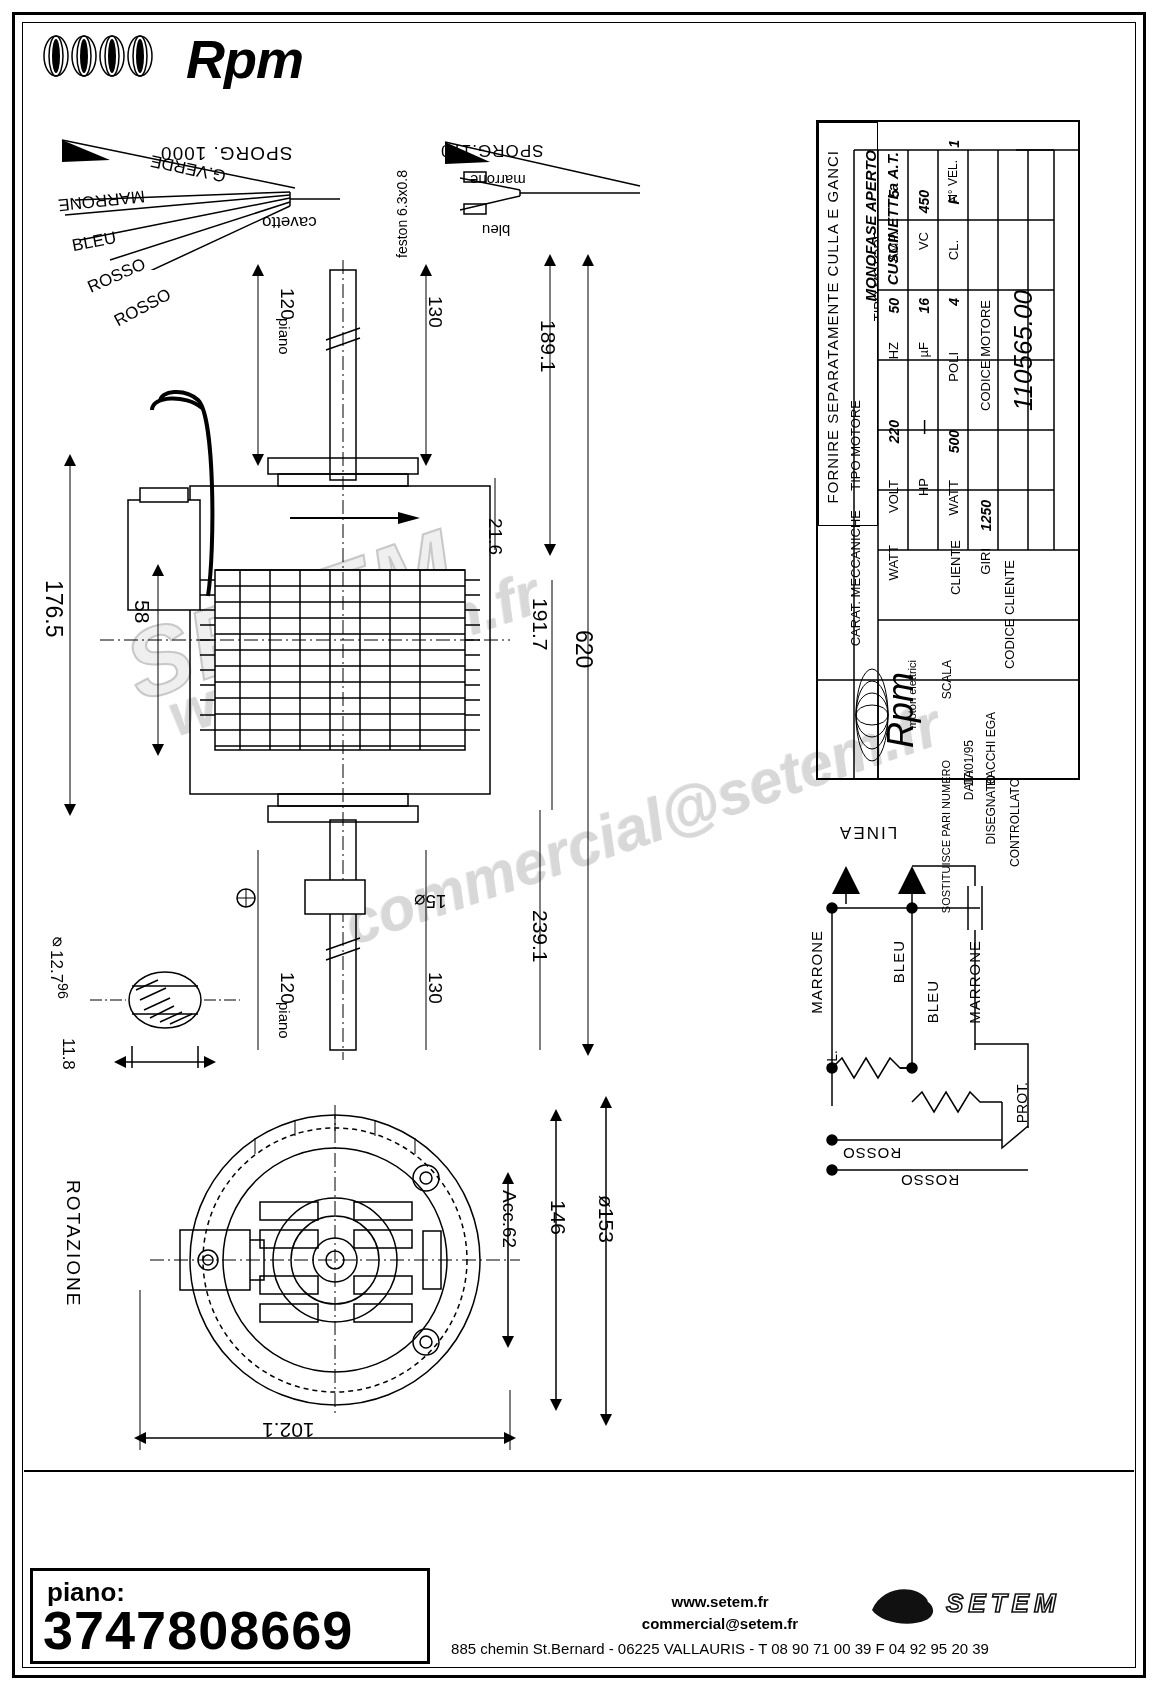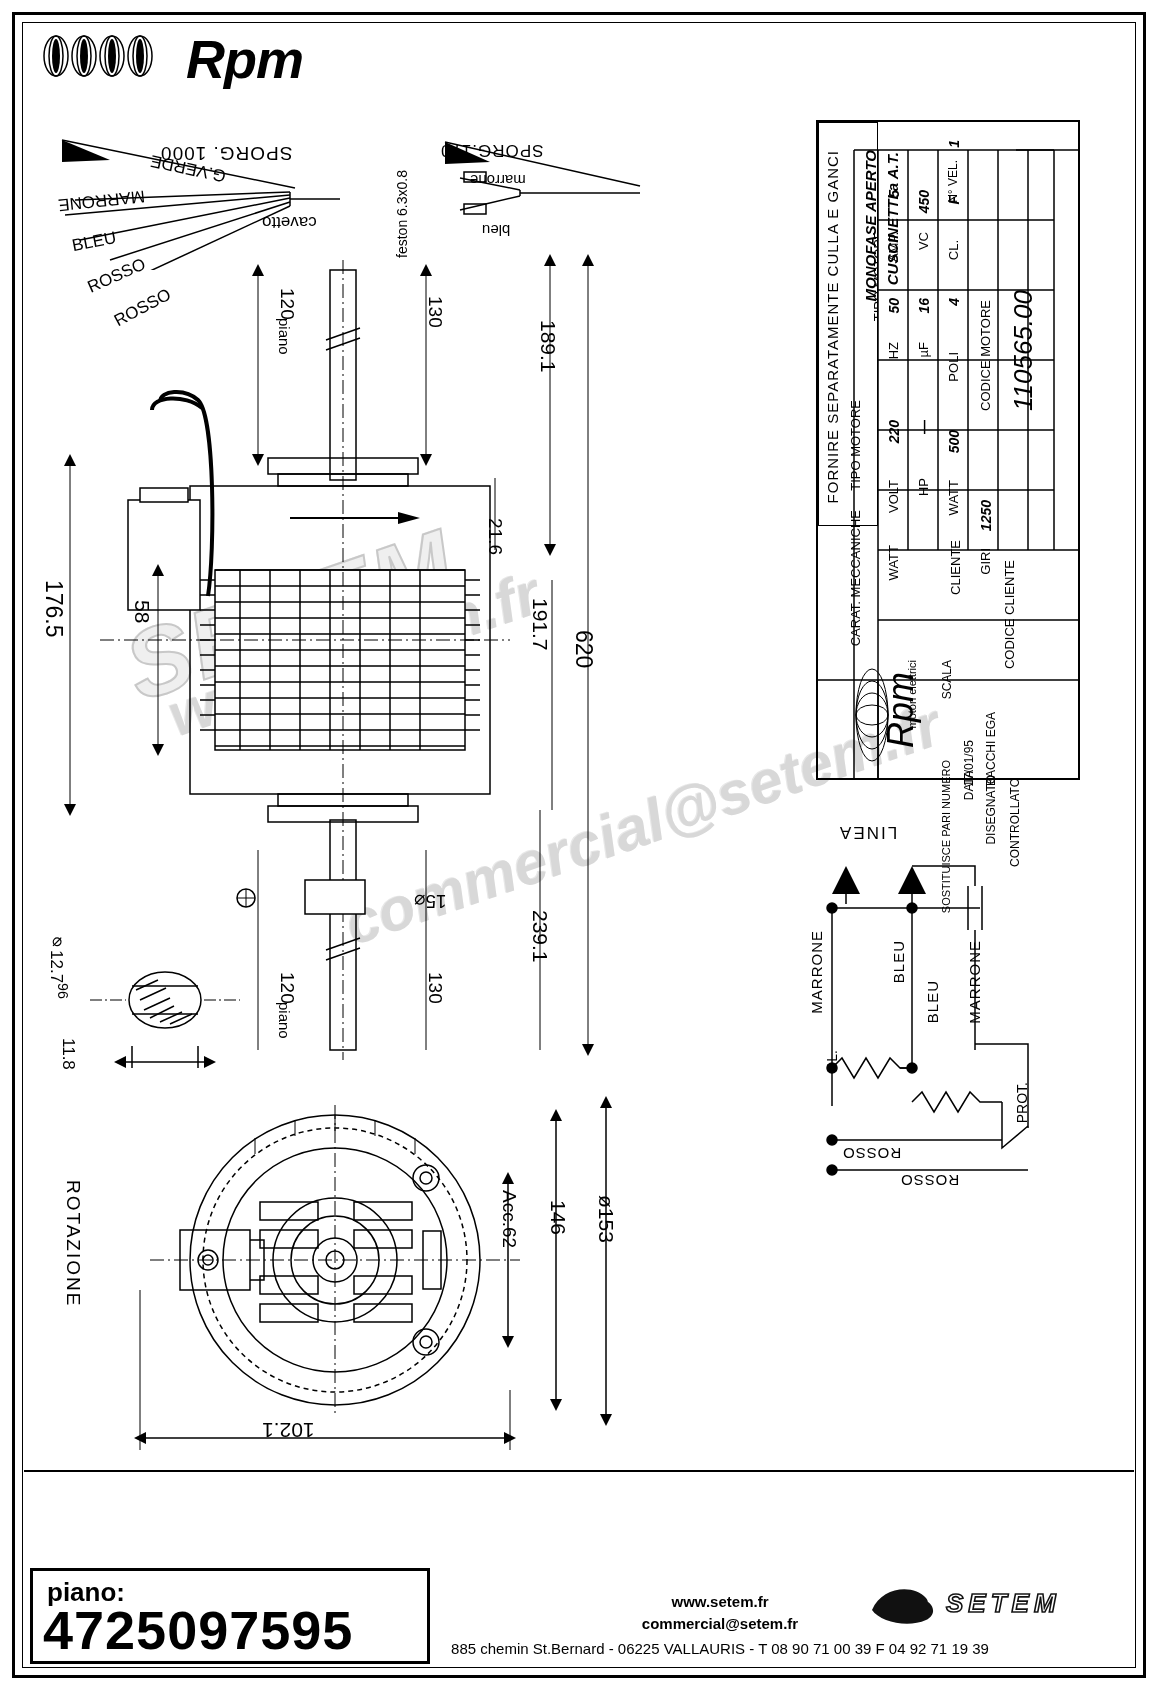--- a/index.html
+++ b/index.html
@@ -429,27 +429,27 @@
   <div class="lbl" style="left:966px;top:940px;font-size:15px;writing-mode:vertical-rl;transform:rotate(180deg);letter-spacing:1px;">MARRONE</div>
   <div class="lbl" style="left:824px;top:1050px;font-size:14px;writing-mode:vertical-rl;transform:rotate(180deg);">F.L.</div>
   <div class="lbl" style="left:1014px;top:1082px;font-size:14px;writing-mode:vertical-rl;transform:rotate(180deg);">PROT.</div>
   <div class="lbl rot180" style="left:842px;top:1145px;font-size:15px;letter-spacing:1px;">ROSSO</div>
   <div class="lbl rot180" style="left:900px;top:1172px;font-size:15px;letter-spacing:1px;">ROSSO</div>
 
   <div class="ln hln" style="left:24px;top:1470px;width:1110px;height:2px;"></div>
 
   <div class="codebox">
     <div class="cl">piano:</div>
-    <div class="cv">4725097595</div>
+    <div class="cv">3747808669</div>
   </div>
 
   <div class="addr">
     <div class="w">www.setem.fr</div>
     <div class="w">commercial@setem.fr</div>
-    <div style="margin-top:4px;">885 chemin St.Bernard  -  06225 VALLAURIS  -  T 08 90 71 00 39   F 04 92 71 19 39</div>
+    <div style="margin-top:4px;">885 chemin St.Bernard  -  06225 VALLAURIS  -  T 08 90 71 00 39   F 04 92 95 20 39</div>
   </div>
 
   <div class="setem-logo">
     <svg width="250" height="44" viewBox="0 0 250 44">
       <path d="M4 30 C14 6 46 4 58 18 C66 28 48 36 38 30 C30 26 40 14 52 18 C66 22 70 34 58 40 C40 48 12 42 4 30 Z" fill="#111"></path>
       <text x="78" y="32" font-family="Liberation Sans, sans-serif" font-size="26" font-style="italic" font-weight="bold" letter-spacing="5" fill="none" stroke="#111" stroke-width="1.6">SETEM</text>
     </svg>
   </div>
 </div>
 

